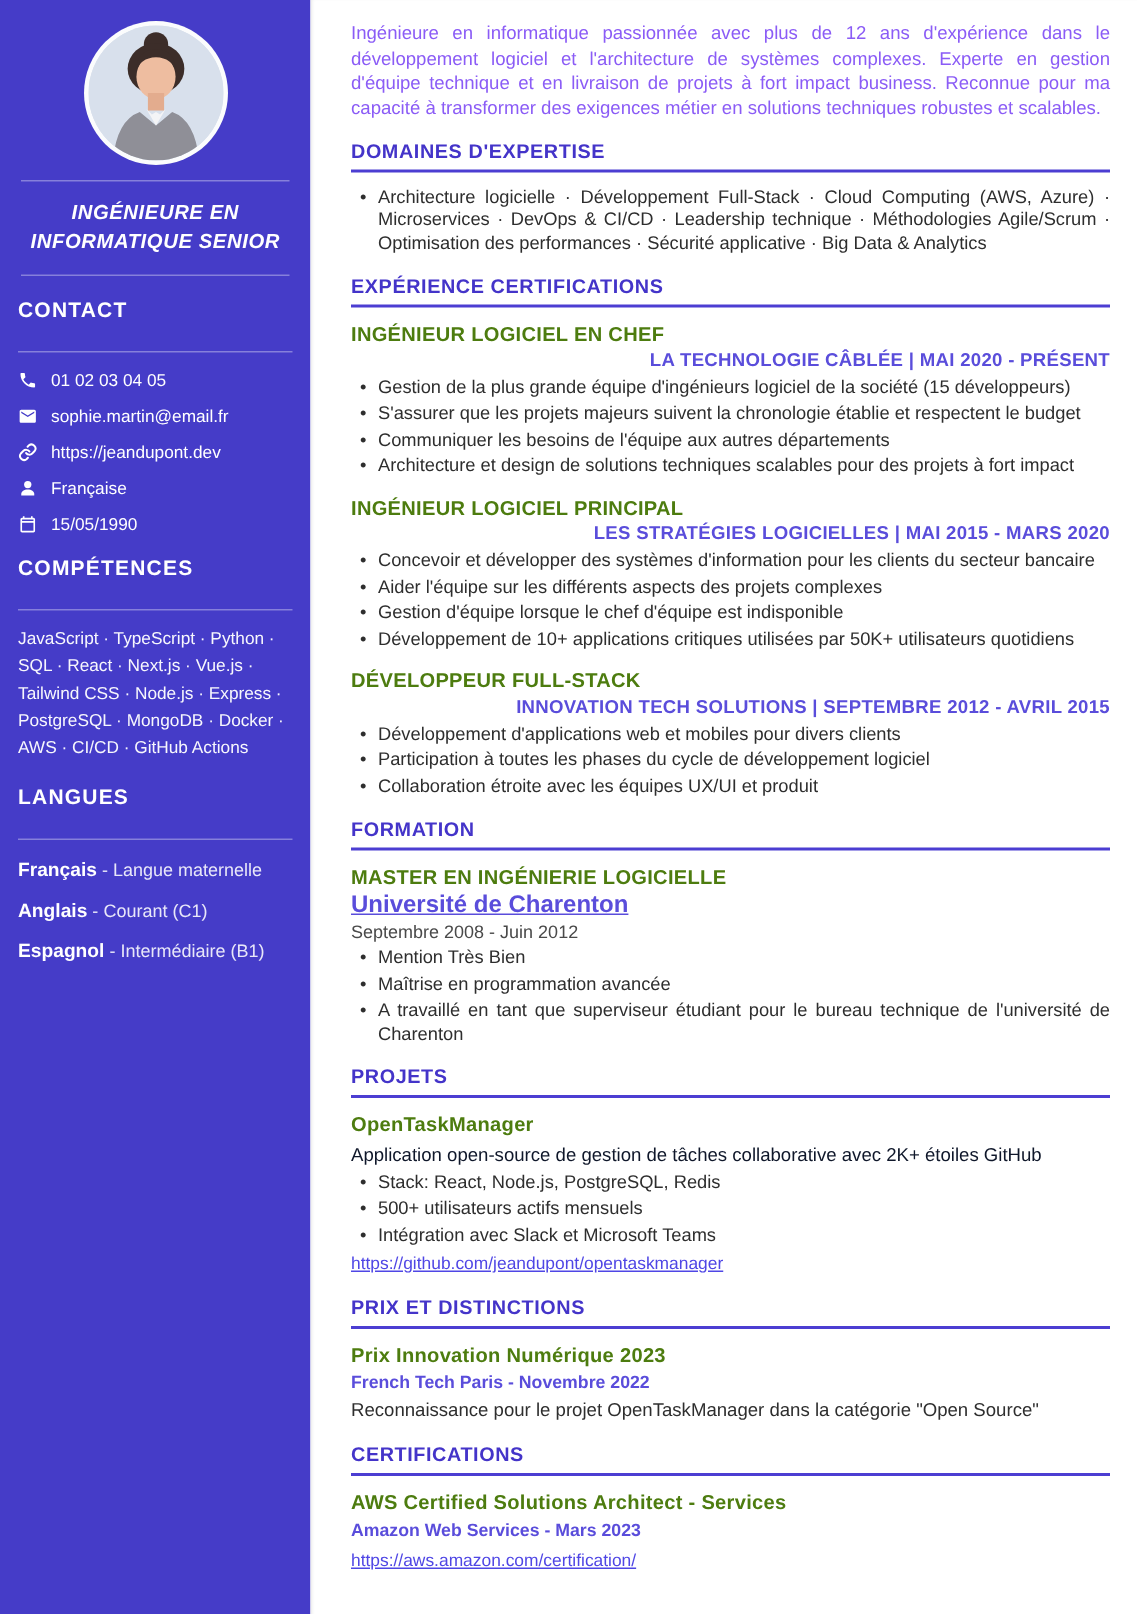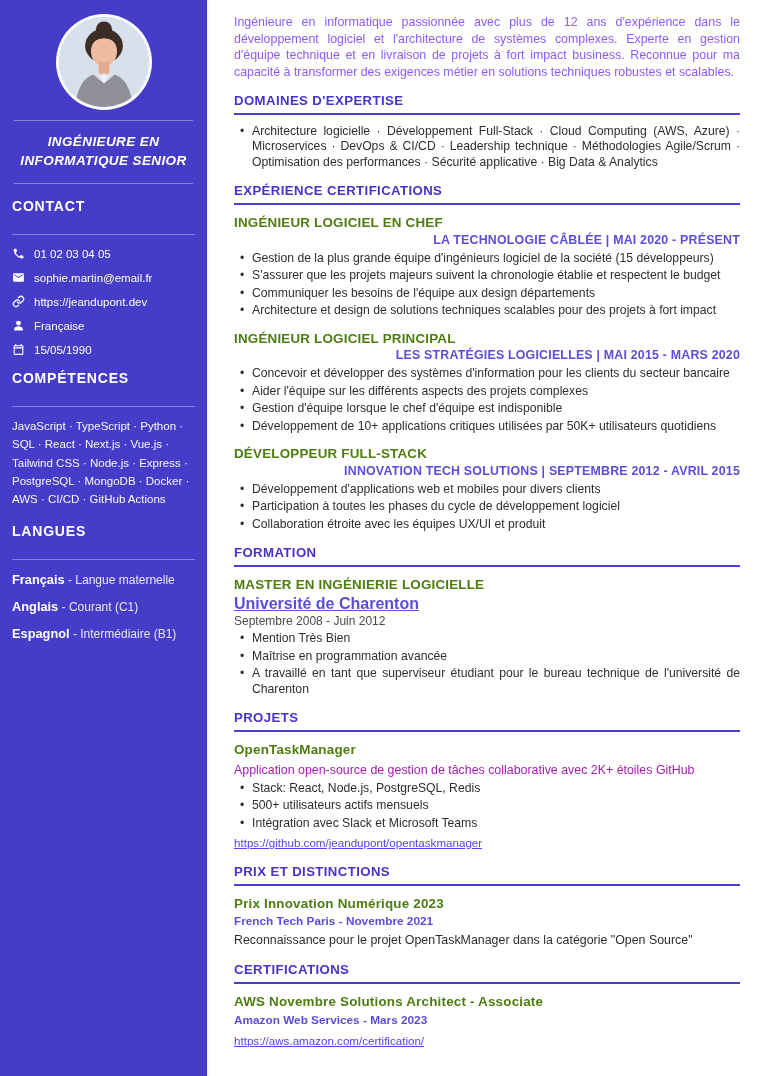--- a/index.html
+++ b/index.html
@@ -126,21 +126,21 @@
   .company {
     font-size: 12.4px;
     font-weight: bold;
     color: #5a4ddb;
     letter-spacing: 0.2px;
     margin: 1px 0 4px 0;
     text-align: right;
   }
   .school { font-size: 16px; font-weight: bold; color: #5a4ddb; margin-top: 2px; text-decoration: underline; }
   .dates { font-size: 12px; color: #4a4a4a; margin: 1px 0 3px 0; }
-  .proj-desc { font-size: 12.4px; color: #a21caf; margin: 3px 0 2px 0; line-height: 1.35; }
+  .proj-desc { font-size: 12.4px; color: #0f172a; margin: 3px 0 2px 0; line-height: 1.35; }
   .doc-link {
     display: inline-block;
     font-size: 11.6px;
     color: #4f46e5;
     text-decoration: underline;
     margin-top: 5px;
   }
   .award-sub, .cert-sub {
     font-size: 11.8px;
     font-weight: bold;
@@ -258,21 +258,21 @@
 
     <section class="section">
       <h2 class="sh">EXPÉRIENCE CERTIFICATIONS</h2>
 
       <div class="job">
         <div class="job-title">INGÉNIEUR LOGICIEL EN CHEF</div>
         <div class="company">LA TECHNOLOGIE CÂBLÉE | MAI 2020 - PRÉSENT</div>
         <ul class="bullets">
           <li>Gestion de la plus grande équipe d'ingénieurs logiciel de la société (15 développeurs)</li>
           <li>S'assurer que les projets majeurs suivent la chronologie établie et respectent le budget</li>
-          <li>Communiquer les besoins de l'équipe aux design départements</li>
+          <li>Communiquer les besoins de l'équipe aux autres départements</li>
           <li>Architecture et design de solutions techniques scalables pour des projets à fort impact</li>
         </ul>
       </div>
 
       <div class="job">
         <div class="job-title">INGÉNIEUR LOGICIEL PRINCIPAL</div>
         <div class="company">LES STRATÉGIES LOGICIELLES | MAI 2015 - MARS 2020</div>
         <ul class="bullets">
           <li>Concevoir et développer des systèmes d'information pour les clients du secteur bancaire</li>
           <li>Aider l'équipe sur les différents aspects des projets complexes</li>
@@ -312,29 +312,29 @@
         <li>Stack: React, Node.js, PostgreSQL, Redis</li>
         <li>500+ utilisateurs actifs mensuels</li>
         <li>Intégration avec Slack et Microsoft Teams</li>
       </ul>
       <a class="doc-link" href="#">https://github.com/jeandupont/opentaskmanager</a>
     </section>
 
     <section class="section">
       <h2 class="sh">PRIX ET DISTINCTIONS</h2>
       <div class="entry-title">Prix Innovation Numérique 2023</div>
-      <div class="award-sub">French Tech Paris - Novembre 2021</div>
+      <div class="award-sub">French Tech Paris - Novembre 2022</div>
       <div class="award-desc">Reconnaissance pour le projet OpenTaskManager dans la catégorie "Open Source"</div>
     </section>
 
     <section class="section">
       <h2 class="sh">CERTIFICATIONS</h2>
 
       <div class="cert-item">
-        <div class="entry-title">AWS Novembre Solutions Architect - Associate</div>
+        <div class="entry-title">AWS Certified Solutions Architect - Services</div>
         <div class="cert-sub">Amazon Web Services - Mars 2023</div>
         <a class="doc-link" href="#" style="margin-top:0;">https://aws.amazon.com/certification/</a>
       </div>
 
     </section>
 
   </main>
 </div>
 
 </body></html>

